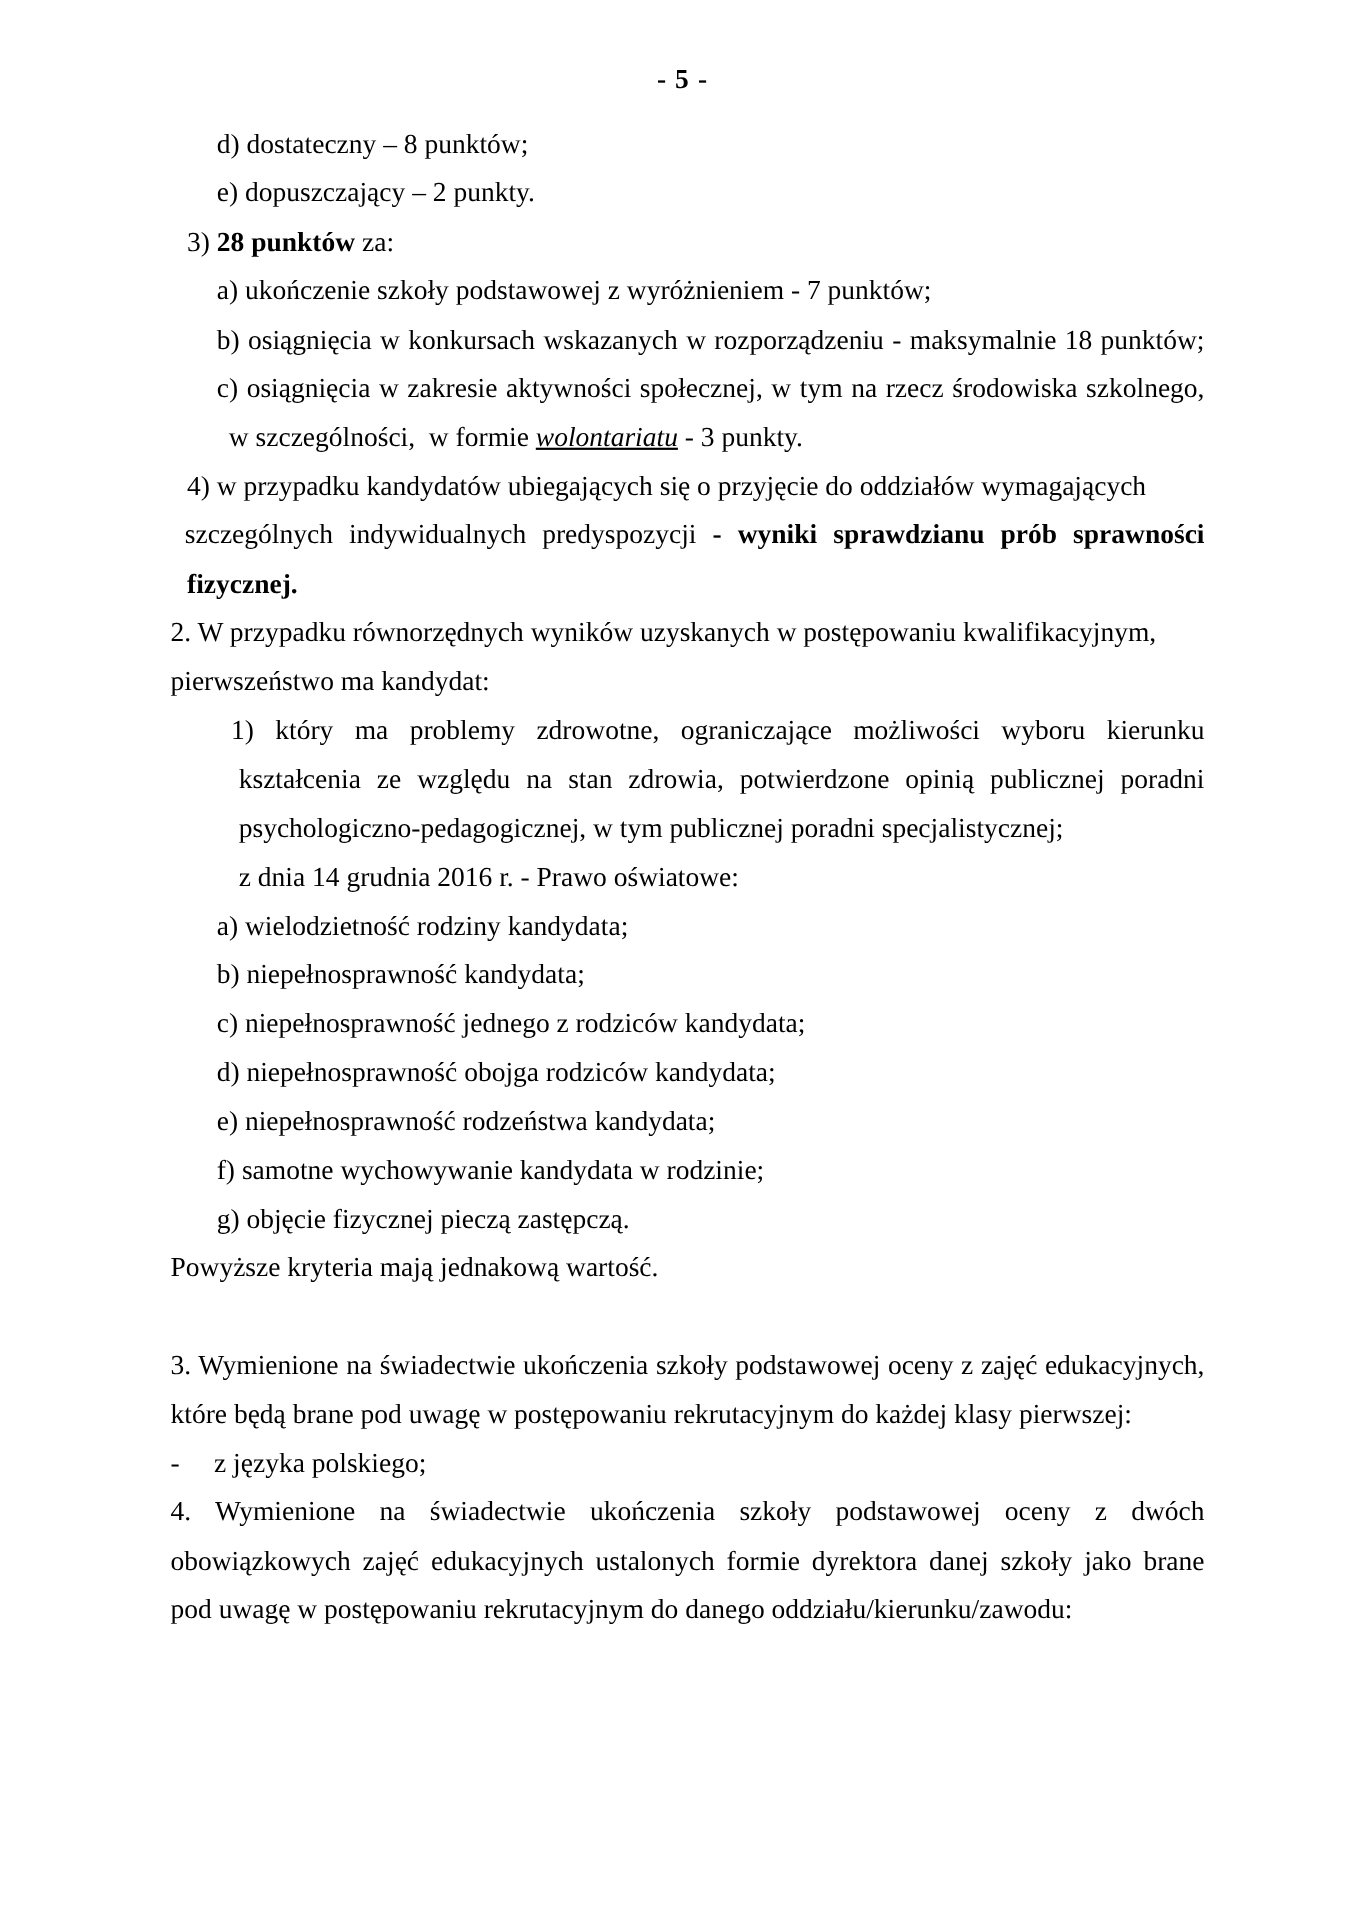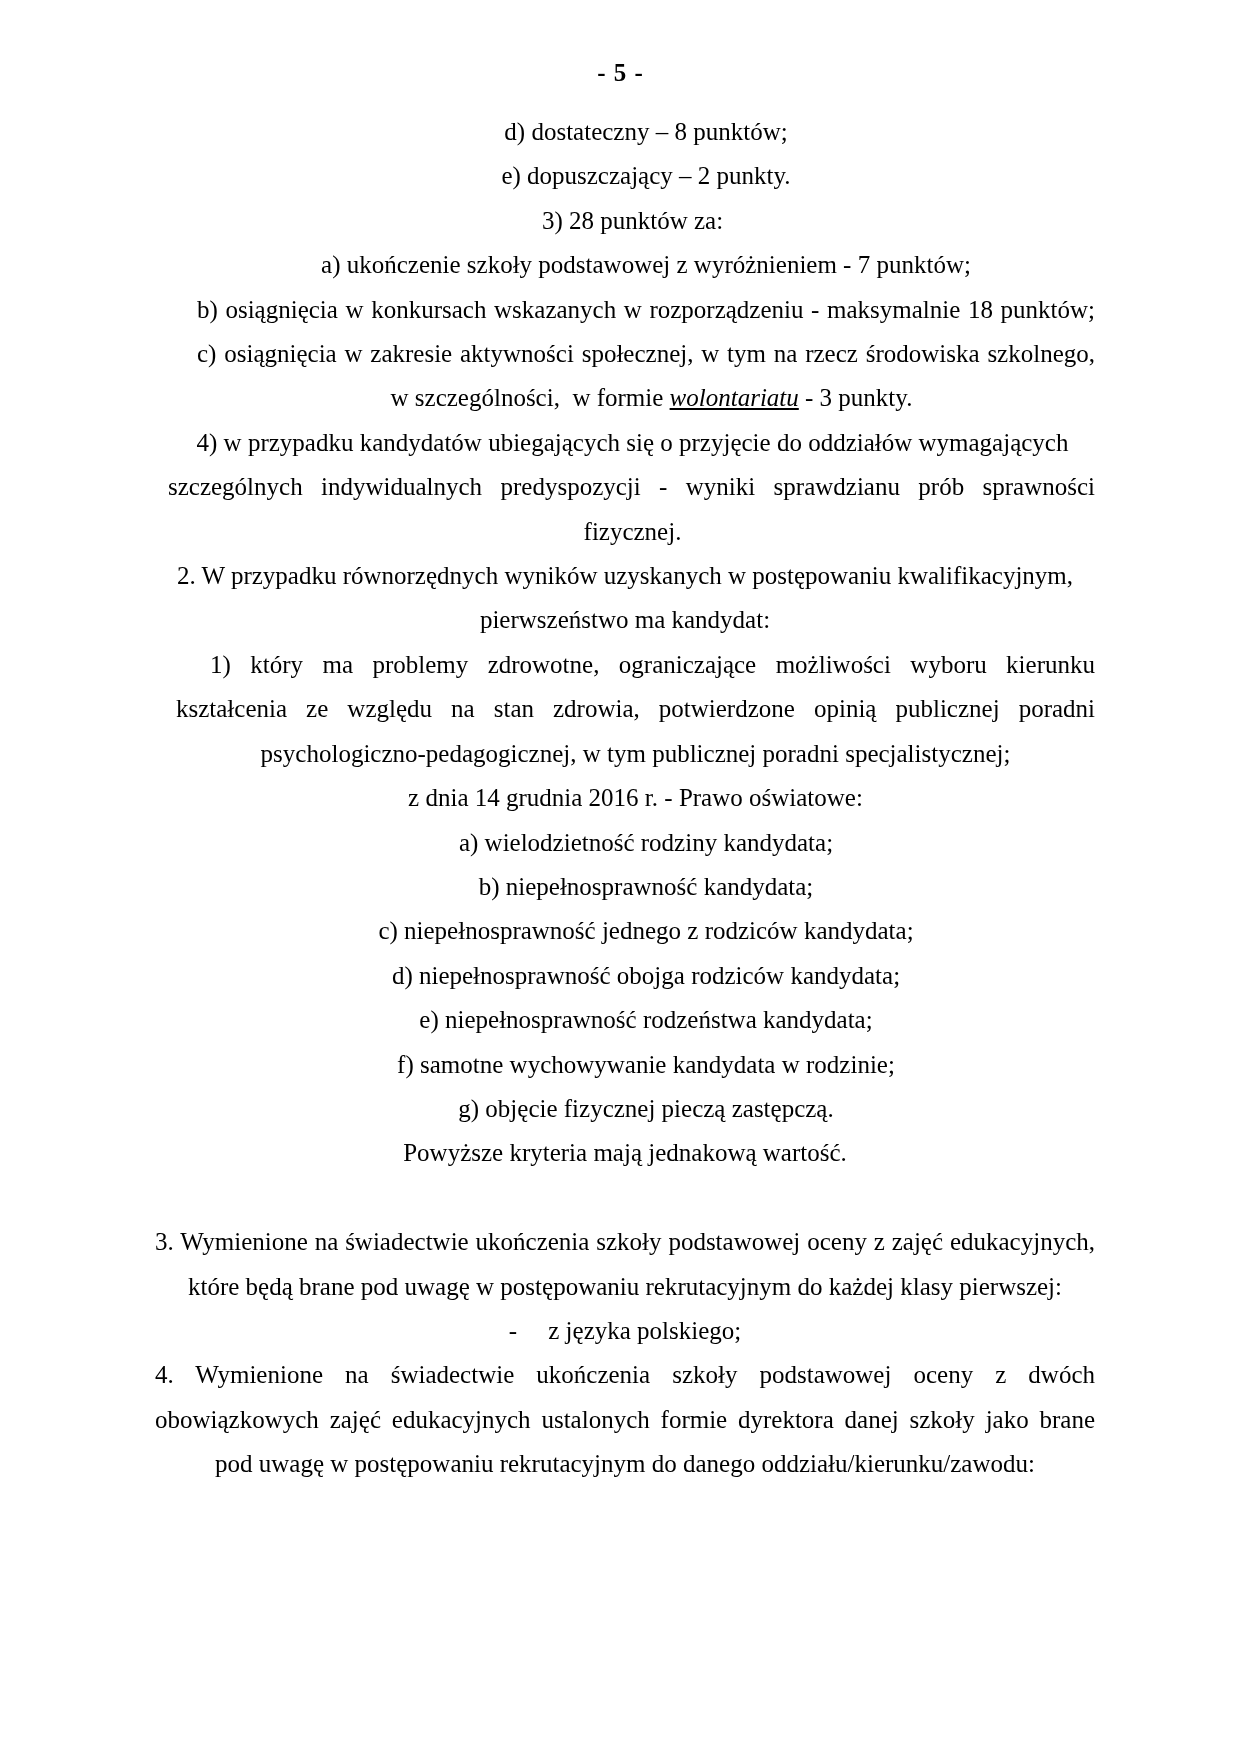--- a/index.html
+++ b/index.html
@@ -27,36 +27,36 @@
   }
   .doc-body {
     margin-top: 22px;
     margin-left: 155px;
     width: 940px;
   }
   .line {
     line-height: 44.4px;
     min-height: 44.4px;
     white-space: pre-wrap;
-    text-align: center;
+    text-align: left;
   }
   .line.justify {
     white-space: normal;
     text-align: justify;
     text-align-last: justify;
   }
   
   .ind-l0  { margin-left: 0; }
   .ind-l0b { margin-left: 13px; }  
   .ind-l1  { margin-left: 15px; }  
   .ind-l2  { margin-left: 42px; }  
   .ind-l2c { margin-left: 53px; }  
   .ind-l3  { margin-left: 55px; }  
-  .ind-l3c { margin-left: 21px; }  
-  .seg-bold { font-weight: normal; }
+  .ind-l3c { margin-left: 62px; }  
+  .seg-bold { font-weight: bold; }
   .seg-underline { text-decoration: underline; font-style: italic; }
 </style>
 </head>
 <body>
 
 <div class="page">
   <div class="page-header">- 5 -</div>
   <div class="doc-body" id="doc-body">
       <div class="line ind-l2"><span>d) dostateczny – 8 punktów;</span></div>
       <div class="line ind-l2"><span>e) dopuszczający – 2 punkty.</span></div>

